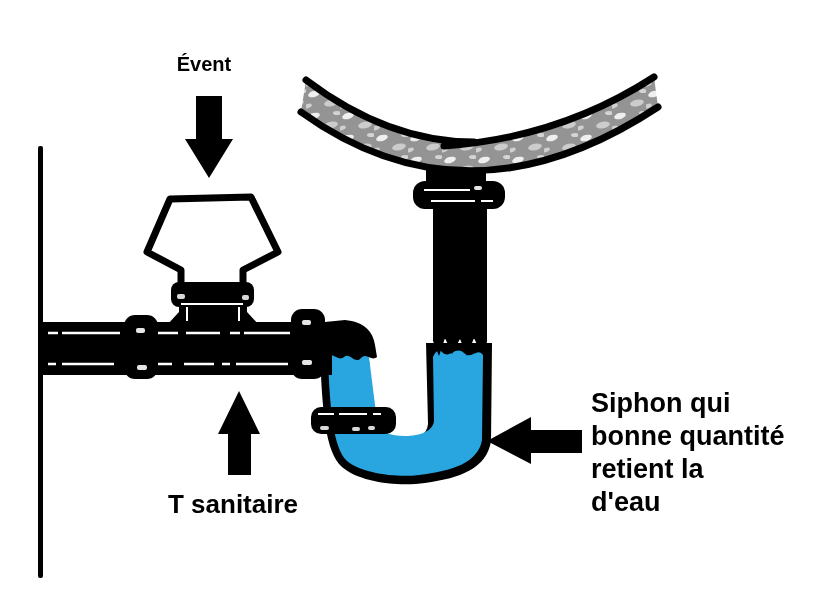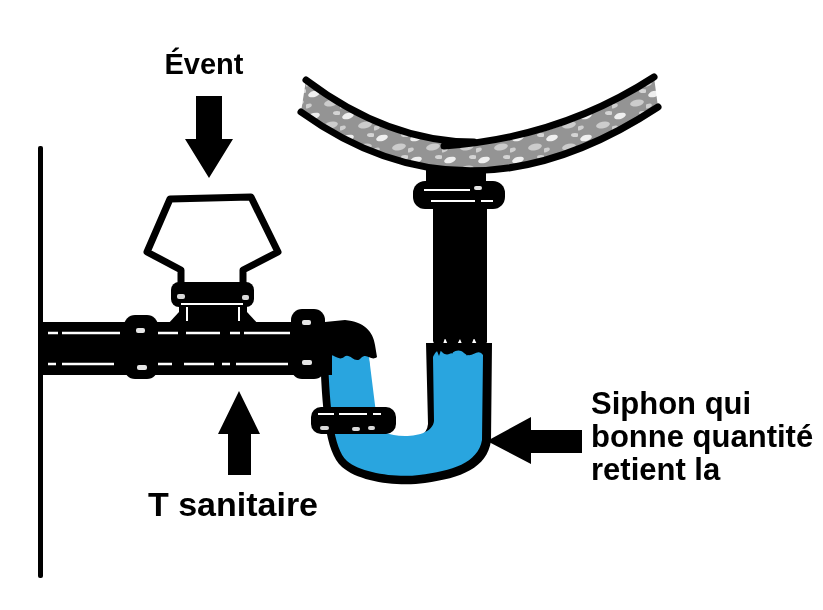--- a/index.html
+++ b/index.html
@@ -11,23 +11,23 @@
     font-family: "Liberation Sans", sans-serif;
     overflow: hidden;
   }
   .stage svg { position: absolute; left: 0; top: 0; }
   .label {
     position: absolute;
     font-weight: bold;
     color: #000000;
     white-space: nowrap;
   }
-  .label-vent   { left: 119px; top: 48px;  width: 170px; text-align: center; font-size: 29px; line-height: 32px; }
-  .label-tee    { left: 138px; top: 489px; width: 190px; text-align: center; font-size: 34px; line-height: 30px; }
-  .label-siphon { left: 591px; top: 387px; font-size: 31px; line-height: 33px; text-align: left; }
+  .label-vent   { left: 119px; top: 48px;  width: 170px; text-align: center; font-size: 20px; line-height: 32px; }
+  .label-tee    { left: 138px; top: 489px; width: 190px; text-align: center; font-size: 26px; line-height: 30px; }
+  .label-siphon { left: 591px; top: 387px; font-size: 27px; line-height: 33px; text-align: left; }
 </style>
 </head>
 <body>
 
 <div class="stage">
 
   <svg width="823" height="610" viewBox="0 0 823 610">
     <defs>
       <pattern id="speckle" width="34" height="22" patternUnits="userSpaceOnUse">
         <rect width="34" height="22" fill="#949494"></rect>
@@ -119,15 +119,16 @@
   </svg>
 
   <div class="label label-vent">Évent</div>
 
   <div class="label label-tee">T sanitaire</div>
 
   <div class="label label-siphon">
     <div>Siphon qui</div>
     <div>bonne quantité</div>
     <div>retient la</div>
+    <div>d'eau</div>
   </div>
 
 </div>
 
 </body></html>

